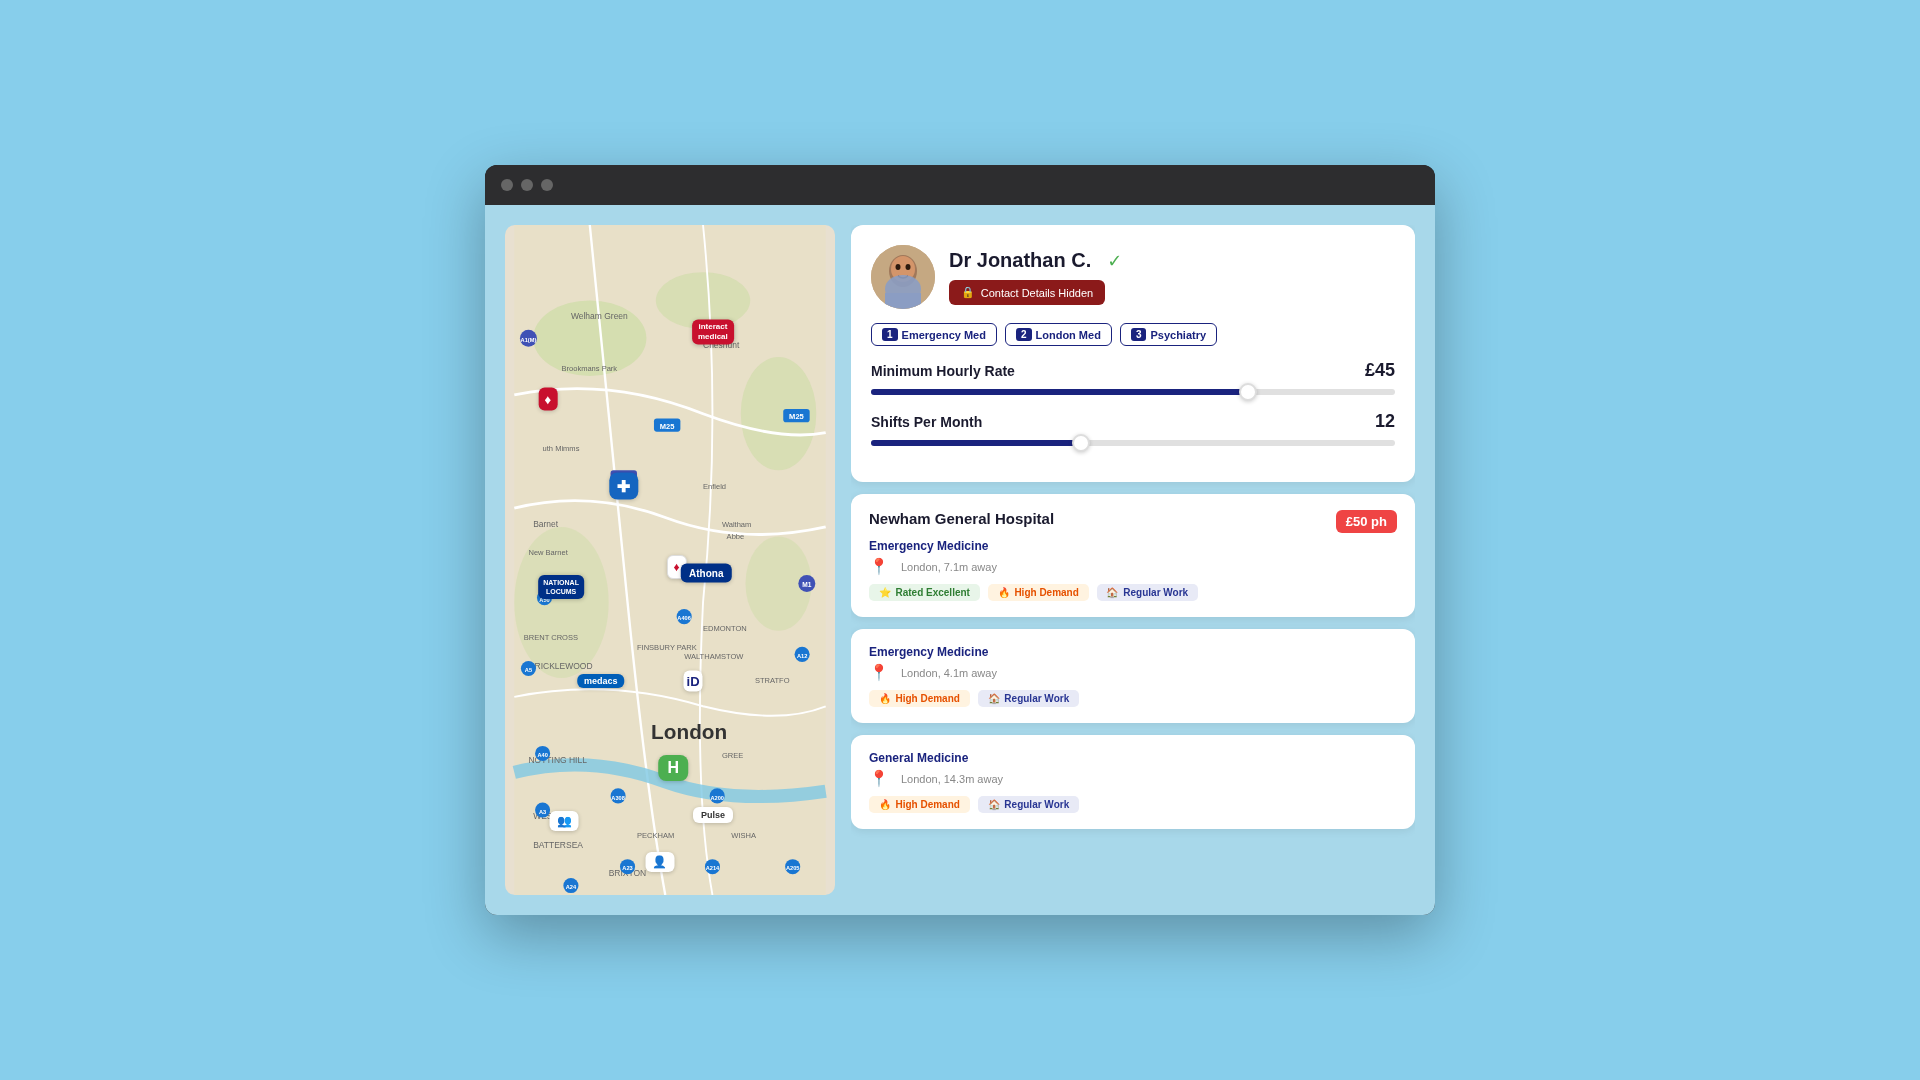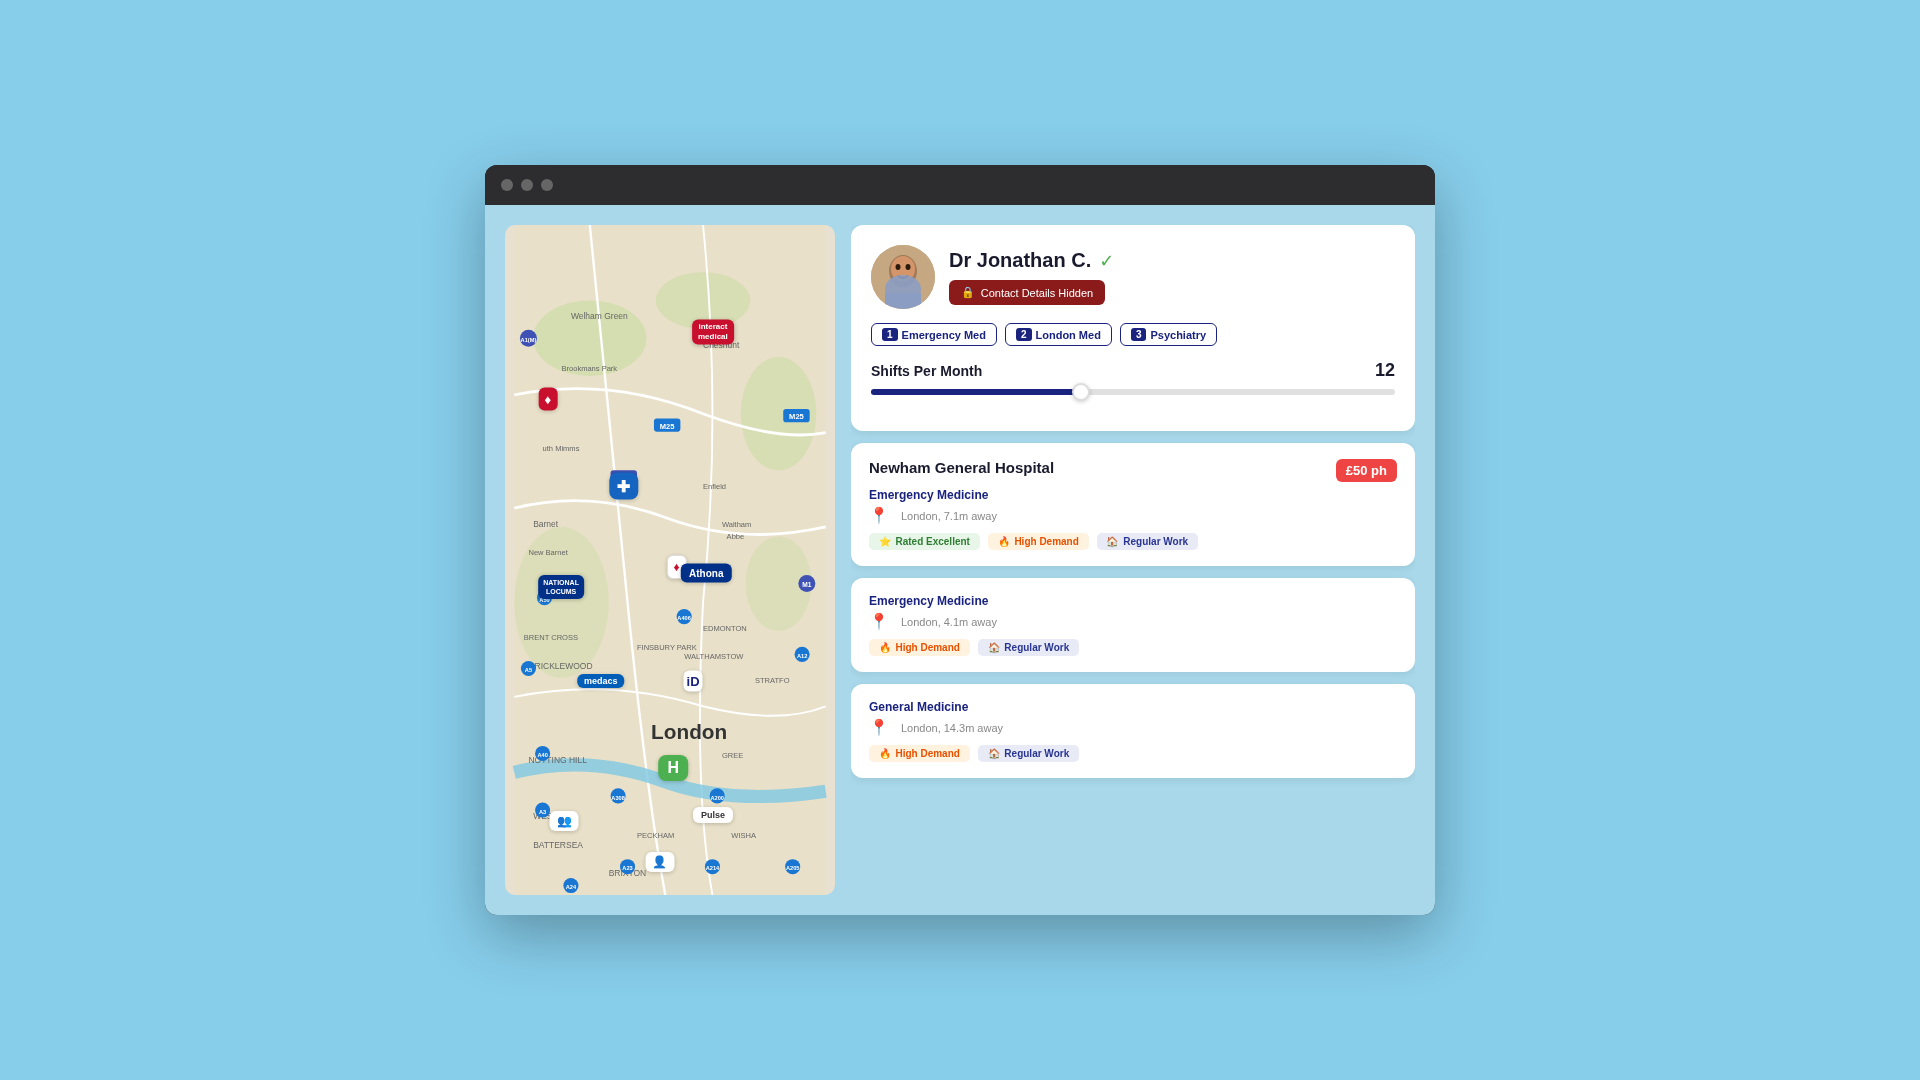--- a/index.html
+++ b/index.html
@@ -105,21 +105,21 @@
       flex-shrink: 0;
     }
     .avatar-face {
       width: 100%;
       height: 100%;
     }
     .doctor-info {}
     .doctor-name-row {
       display: flex;
       align-items: center;
-      gap: 8px;
+      gap: 16px;
       margin-bottom: 8px;
     }
     .doctor-name {
       font-size: 20px;
       font-weight: 700;
       color: #1a1a2e;
     }
     .verified-icon {
       color: #4caf50;
       font-size: 18px;
@@ -445,20 +445,30 @@
           </div>
           <div class="spec-tag">
             <span class="spec-num">3</span>
             <span>Psychiatry</span>
           </div>
         </div>
 
         <div class="slider-section">
           <div class="slider-row">
             <div class="slider-header">
+              <span class="slider-label">Minimum Hourly Rate</span>
+              <span class="slider-value">£45</span>
+            </div>
+            <div class="slider-track">
+              <div class="slider-fill" style="width:72%"></div>
+              <div class="slider-thumb" style="left:72%"></div>
+            </div>
+          </div>
+          <div class="slider-row">
+            <div class="slider-header">
               <span class="slider-label">Shifts Per Month</span>
               <span class="slider-value">12</span>
             </div>
             <div class="slider-track">
               <div class="slider-fill" style="width:40%"></div>
               <div class="slider-thumb" style="left:40%"></div>
             </div>
           </div>
         </div>
       </div>

